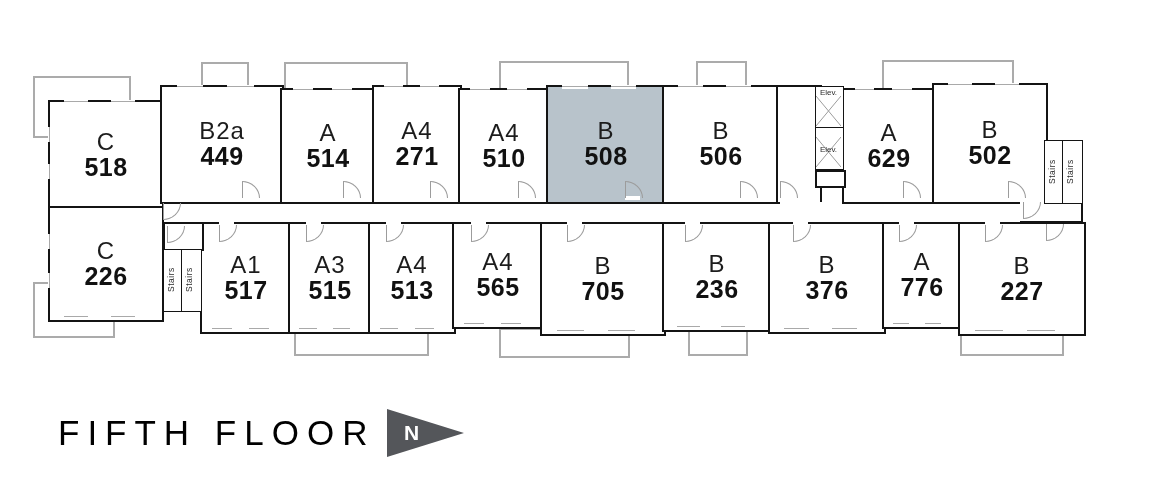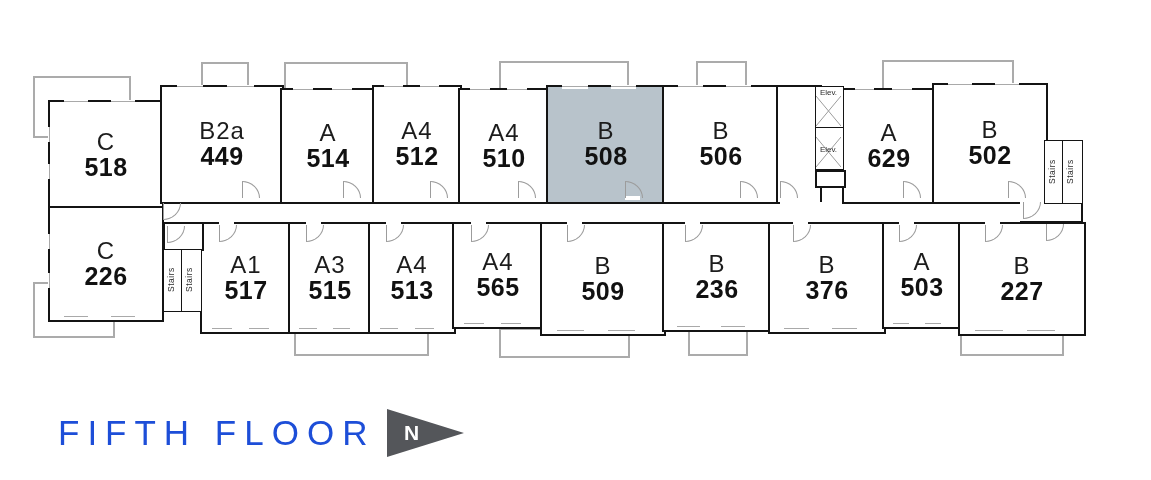--- a/index.html
+++ b/index.html
@@ -27,21 +27,21 @@
   
   .core { position:absolute; border:2.5px solid #141414; background:#fff; z-index:2; }
   .corecell { position:absolute; border:1.5px solid #141414; background:#fff;
               display:flex; flex-direction:column; align-items:stretch; }
   .stairlbl { position:absolute; z-index:4; font-size:8.5px; color:#2b2b2b; letter-spacing:0.5px;
               writing-mode:vertical-rl; transform:rotate(180deg); text-align:center; }
   .elevlbl  { position:absolute; z-index:4; font-size:8px; color:#2b2b2b; text-align:center; }
   .xpat { position:absolute; z-index:3; }
   
   #floor-title { position:absolute; left:58px; top:413px; font-size:35px; font-weight:300;
-                 color:#1d4ed8; letter-spacing:8px; z-index:5; }
+                 color:#000000; letter-spacing:8px; z-index:5; }
   #north { position:absolute; left:387px; top:409px; width:77px; height:48px; z-index:5;
            background:#54565a; clip-path:polygon(0% 0%, 100% 50%, 0% 100%); }
   #north .n { position:absolute; left:17px; top:12px; color:#fff; font-size:21px; font-weight:800; }
 </style>
 </head>
 <body>
 
 <div id="canvas">
 
   <div class="balcony" style="left:33px;top:76px;width:94px;height:58px"></div>
@@ -64,21 +64,21 @@
       <div class="unit" style="left: 160px; top: 85px; width: 120px; height: 115px;">
         <div class="utype">B2a</div>
         <div class="unum">449</div>
       </div>
       <div class="unit" style="left: 280px; top: 88px; width: 92px; height: 112px;">
         <div class="utype">A</div>
         <div class="unum">514</div>
       </div>
       <div class="unit" style="left: 372px; top: 85px; width: 86px; height: 115px;">
         <div class="utype">A4</div>
-        <div class="unum">512</div>
+        <div class="unum">271</div>
       </div>
       <div class="unit" style="left: 458px; top: 88px; width: 88px; height: 112px;">
         <div class="utype">A4</div>
         <div class="unum">510</div>
       </div>
       <div class="unit hl" style="left: 546px; top: 85px; width: 116px; height: 115px;">
         <div class="utype">B</div>
         <div class="unum">508</div>
       </div>
       <div class="unit" style="left: 662px; top: 85px; width: 114px; height: 115px;">
@@ -108,33 +108,33 @@
       <div class="unit" style="left: 368px; top: 222px; width: 84px; height: 108px;">
         <div class="utype">A4</div>
         <div class="unum">513</div>
       </div>
       <div class="unit" style="left: 452px; top: 222px; width: 88px; height: 103px;">
         <div class="utype">A4</div>
         <div class="unum">565</div>
       </div>
       <div class="unit" style="left: 540px; top: 222px; width: 122px; height: 110px;">
         <div class="utype">B</div>
-        <div class="unum">509</div>
+        <div class="unum">705</div>
       </div>
       <div class="unit" style="left: 662px; top: 222px; width: 106px; height: 106px;">
         <div class="utype">B</div>
         <div class="unum">236</div>
       </div>
       <div class="unit" style="left: 768px; top: 222px; width: 114px; height: 108px;">
         <div class="utype">B</div>
         <div class="unum">376</div>
       </div>
       <div class="unit" style="left: 882px; top: 222px; width: 76px; height: 103px;">
         <div class="utype">A</div>
-        <div class="unum">503</div>
+        <div class="unum">776</div>
       </div>
       <div class="unit" style="left: 958px; top: 222px; width: 124px; height: 110px;">
         <div class="utype">B</div>
         <div class="unum">227</div>
       </div>
     </div>
 
   <div class="core" style="left:776px;top:85px;width:42px;height:115px;border-bottom:none;z-index:1"></div>
 
   <div class="corecell" style="left:815px;top:86px;width:27px;height:41px;z-index:3"></div>

